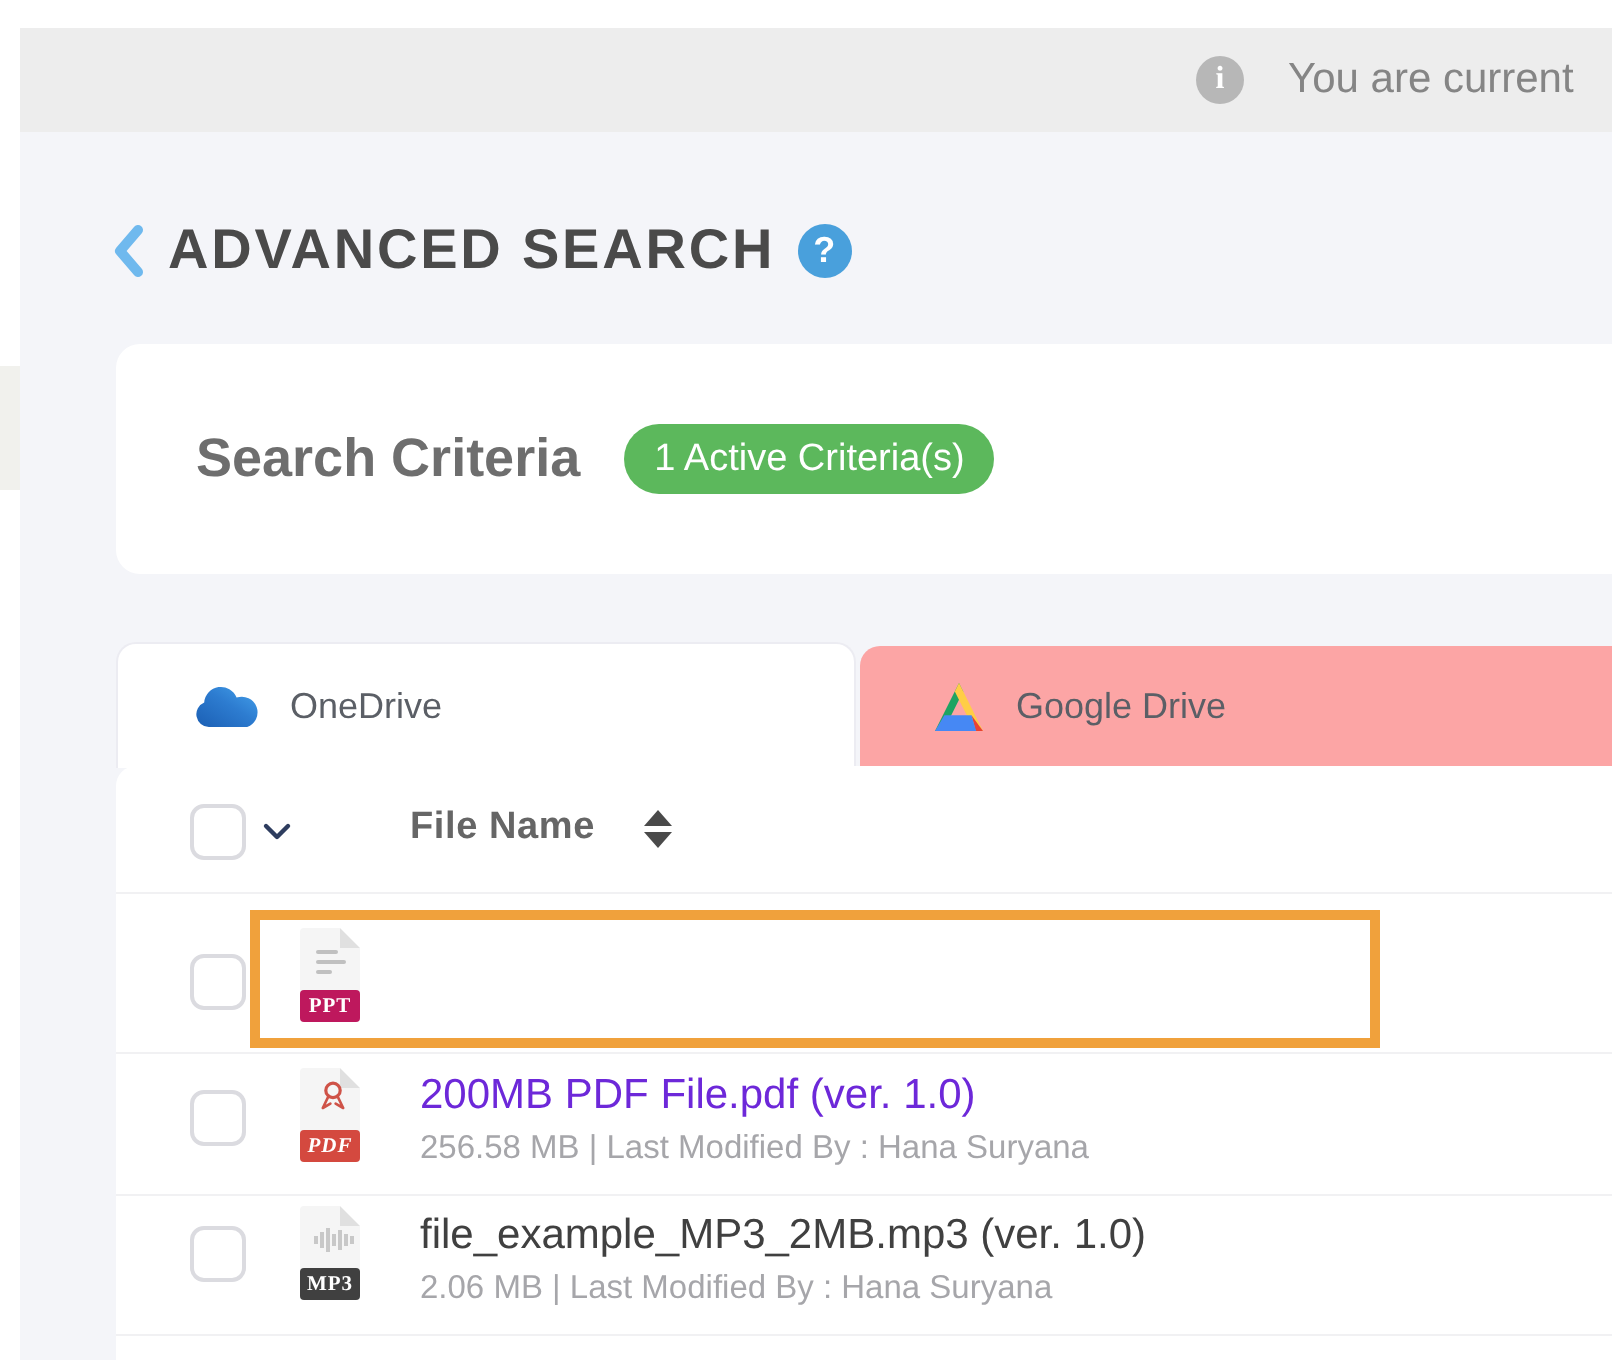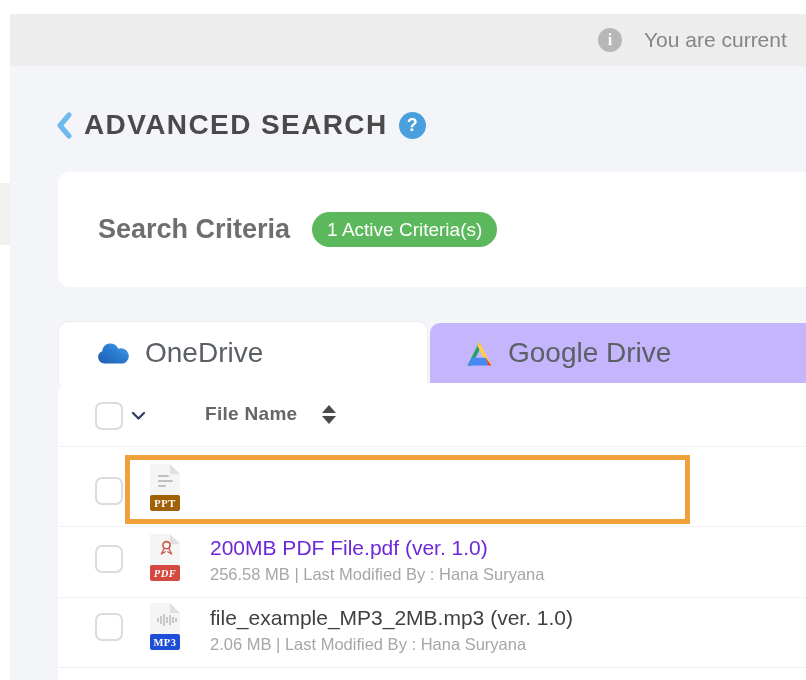--- a/index.html
+++ b/index.html
@@ -37,27 +37,27 @@
   .criteria-card { position:absolute; left:58px; top:172px; width:748px; height:115px; background:#fff; border-radius:12px 0 0 12px; }
   .criteria-inner { position:absolute; left:40px; top:0; height:100%; display:flex; align-items:center; gap:22px; }
   .criteria-title { font-size:27px; font-weight:600; color:#6E6E6E; }
   .criteria-badge {
     height:35px; border-radius:18px; padding:16px 15px; color:#fff; font-size:19px;
     display:flex; align-items:center; white-space:nowrap;
   }
 
   
   .tab { display:flex; align-items:center; gap:15px; }
-  .tab-label { font-size:28px; color:#5B5F66; }
+  .tab-label { font-size:18px; color:#5B5F66; }
   .tab-onedrive {
     position:absolute; left:58px; top:321px; width:370px; height:63px; background:#fff;
     border:1px solid #ECECF2; border-bottom:none; border-radius:10px 10px 0 0; padding-left:38px;
   }
   .tab-gdrive {
-    position:absolute; left:430px; top:323px; width:376px; height:60px; background:#c4b5fd;
+    position:absolute; left:430px; top:323px; width:376px; height:60px; background:#fca5a5;
     border-radius:10px 0 0 0; padding-left:36px;
   }
 
   
   .table-card { position:absolute; left:58px; top:383px; width:748px; height:297px; background:#fff; border-radius:10px 0 0 0; }
   .thead { position:relative; height:64px; border-bottom:1px solid #F1F1F3; }
   .checkbox { width:28px; height:28px; border:2px solid #DBDBE0; border-radius:7px; background:#fff; }
   .thead .checkbox { position:absolute; left:37px; top:19px; }
   .thead-chevron { position:absolute; left:73px; top:28px; }
   .col-label { position:absolute; left:147px; top:20px; font-size:19px; font-weight:600; color:#666; letter-spacing:.3px; }
@@ -170,21 +170,21 @@
     <div class="checkbox"></div>
     <div class="hl-box"></div>
     <div class="ficon">
       <div class="fpage">
         <div class="glyph-lines">
           <div class="bar" style="width:11px;"></div>
           <div class="bar" style="width:15px;"></div>
           <div class="bar" style="width:8px;"></div>
         </div>
       </div>
-      <div class="fbadge" style="background-color: #a16207;">PPT</div>
+      <div class="fbadge" style="background-color: #be185d;">PPT</div>
     </div>
   </div>
 
   <div class="trow r2">
     <div class="checkbox"></div>
     <div class="ficon">
       <div class="fpage">
         <span class="glyph-ribbon">
           <svg width="18" height="20" viewBox="0 0 18 20">
             <circle cx="9.5" cy="6.2" r="3.6" fill="none" stroke="#CF5348" stroke-width="1.6"></circle>
@@ -207,21 +207,21 @@
         <div class="glyph-wave">
           <i style="height:4px"></i>
             <i style="height:8px"></i>
             <i style="height:12px"></i>
           <i style="height:6px"></i>
             <i style="height:10px"></i>
             <i style="height:6px"></i>
             <i style="height:4px"></i>
         </div>
       </div>
-      <div class="fbadge" style="background-color: #1d4ed8; margin-top: 40px;">MP3</div>
+      <div class="fbadge" style="background-color: #404040; margin-top: 40px;">MP3</div>
     </div>
     <div class="ftext">
       <span class="fname" style="color: #404040;">file_example_MP3_2MB.mp3 (ver. 1.0)</span>
       <span class="fmeta">2.06 MB | Last Modified By : Hana Suryana</span>
     </div>
   </div>
 
 </div>
 
 </body></html>

